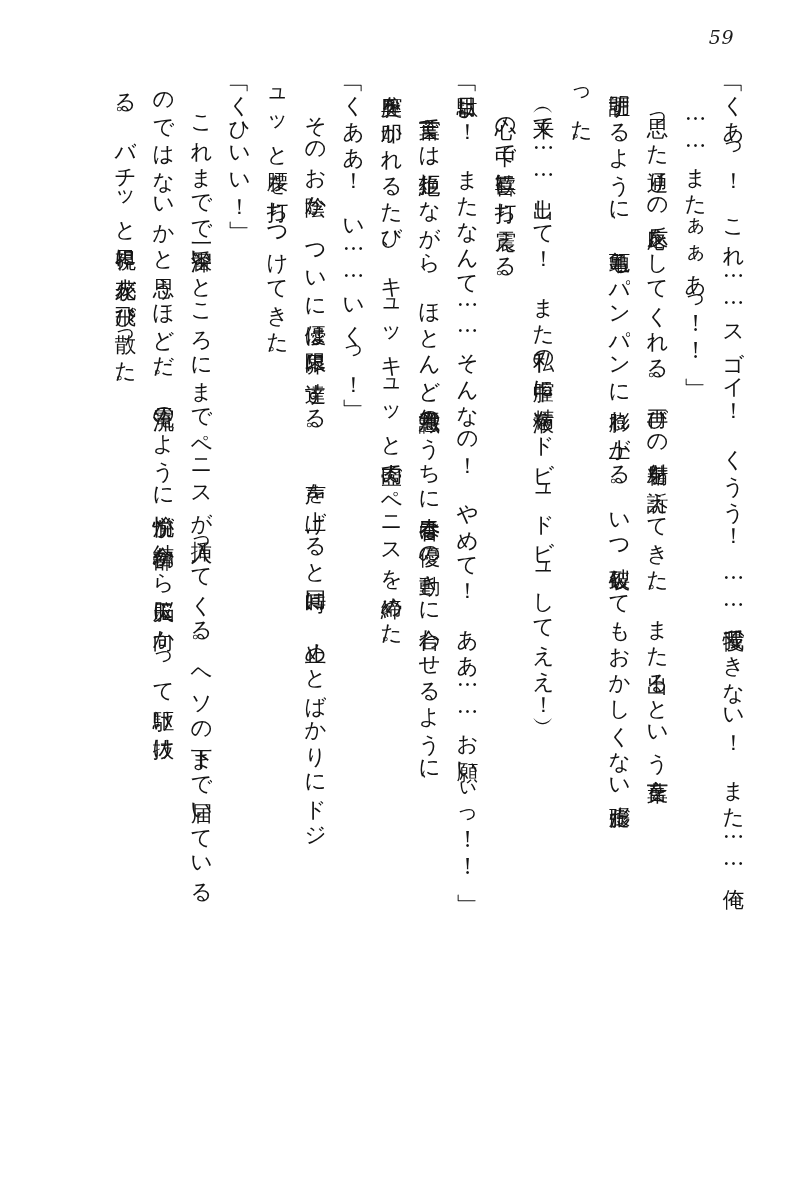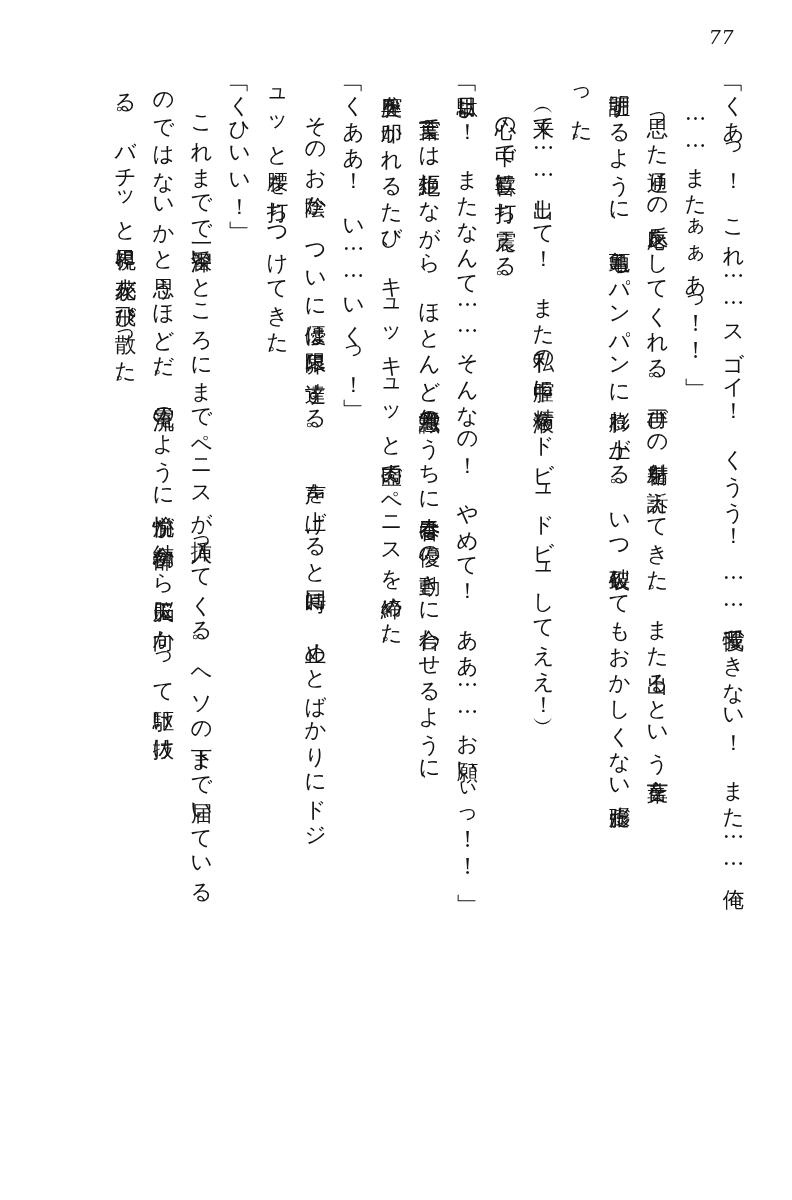--- a/index.html
+++ b/index.html
@@ -59,21 +59,21 @@
   }
 
   
   .vcol.indent {
     padding-top: 22px;
   }
 </style>
 </head>
 <body>
 
-<div class="page-number">77</div>
+<div class="page-number">59</div>
 
 <div class="page-body">
   <div class="vcol">「くあっ！　これ……スゴイ！　くうう！　……我慢できない！　また……俺</div>
   <div class="vcol indent">……またぁぁあっ!!」</div>
   <div class="vcol">　思った通りの反応をしてくれる。再びの射精を訴えてきた。また出るという言葉を</div>
   <div class="vcol">証明するように、亀頭もパンパンに膨れ上がる。いつ破裂してもおかしくない膨張だ</div>
   <div class="vcol">った。</div>
   <div class="vcol indent">（来て……出して！　また私の膣中に精液をドビュドビュしてええ！）</div>
   <div class="vcol">　心の中で歓喜に打ち震える。</div>
   <div class="vcol">「駄目よ！　またなんて……そんなの！　やめて！　ああ……お願いぃっ!!」</div>

